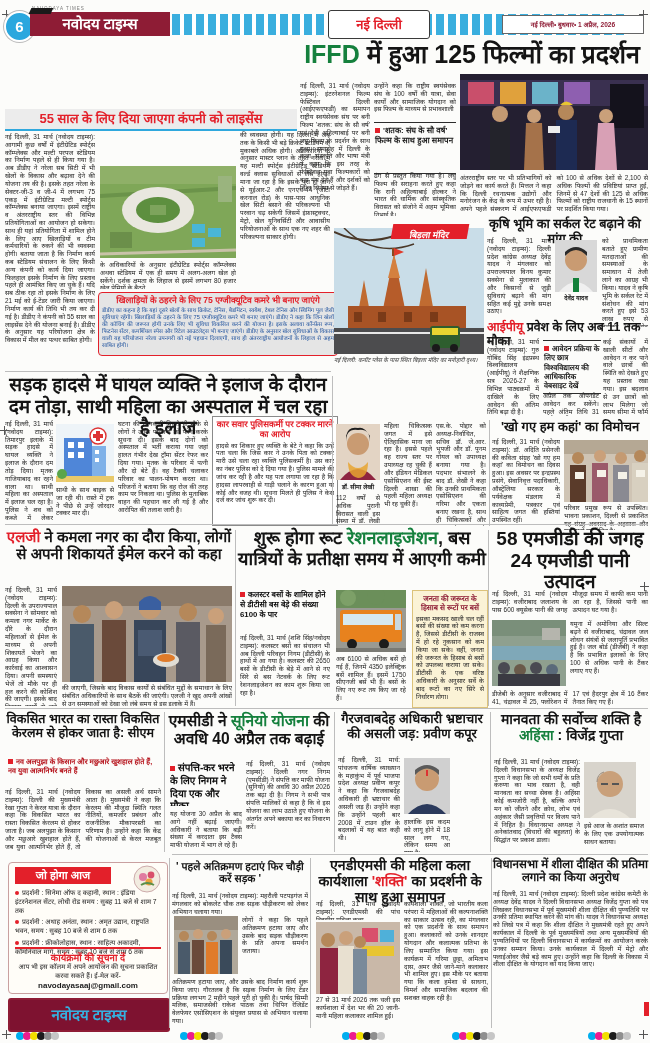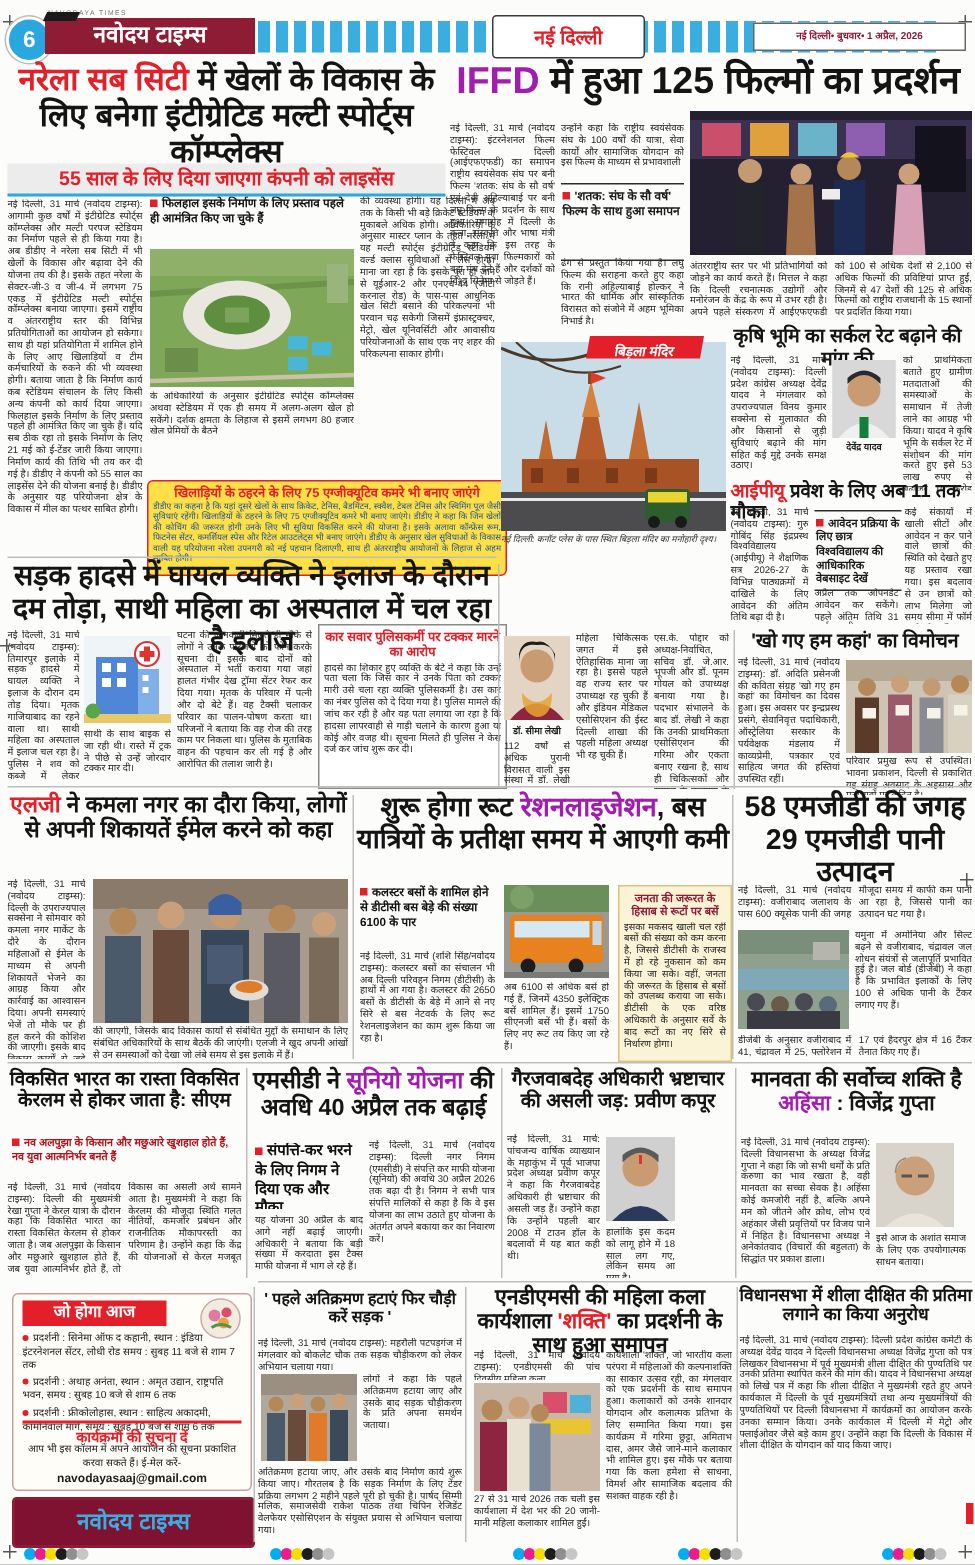--- a/index.html
+++ b/index.html
@@ -2,36 +2,36 @@
 <html><head>
 <meta charset="utf-8">
 <style>
   html,body{margin:0;padding:0;background:#9a9a9a;}
   .page{position:relative;width:650px;height:1043px;background:#fcfcfa;overflow:hidden;
         font-family:"Liberation Sans","DejaVu Sans",sans-serif;color:#1c1c1c;}
   .abs{position:absolute;}
   .hl{font-weight:700;color:#141414;line-height:1.14;}
   .ctr{text-align:center;}
   .red{color:#e3202a;}
-  .blue{color:#a21caf;}
+  .blue{color:#15803d;}
   .body{font-size:6.4px;line-height:1.22;text-align:justify;color:#262626;overflow:hidden;}
   .c2{column-count:2;column-gap:5px;}
   .bullet{font-weight:700;font-size:7.8px;line-height:1.28;color:#101010;overflow:hidden;}
   .sq{display:inline-block;width:5px;height:5px;background:#e3202a;margin-right:3px;}
   .dot{display:inline-block;width:4px;height:4px;border-radius:50%;background:#e3202a;margin-right:3px;}
   .photo{position:absolute;overflow:hidden;background:#c8c8c8;}
   .photo svg{display:block;}
   .cap{font-size:5.9px;line-height:1.2;color:#333;font-style:italic;}
   .vr{position:absolute;width:1px;background:#bdbdbd;}
   .hr{position:absolute;height:1px;background:#bdbdbd;}
   .cross{position:absolute;width:9px;height:9px;}
   .cross:before{content:"";position:absolute;left:4px;top:0;width:1px;height:9px;background:#555;}
   .cross:after{content:"";position:absolute;left:0;top:4px;width:9px;height:1px;background:#555;}
   .stripes{position:absolute;background:repeating-linear-gradient(90deg,#3aaede 0 8px,#ffffff 8px 12px);}
-  .boxred{position:absolute;border:1.6px solid #e3202a;border-radius:4px;background:#fde047;overflow:hidden;margin-top:28px;}
+  .boxred{position:absolute;border:1.6px solid #e3202a;border-radius:4px;background:#e5e5e5;overflow:hidden;}
   .boxgray{position:absolute;border:1px solid #8a8a8a;background:#fff;overflow:hidden;}
   .yellowbox{position:absolute;background:#fbf3d6;border:1px solid #dcc27a;overflow:hidden;padding:3px;}
   .hilite{border-top:1.4px solid #2c2c2c;border-bottom:1.4px solid #2c2c2c;padding:3px 1px;
           font-weight:700;font-size:8px;line-height:1.25;overflow:hidden;}
   .regdots{position:absolute;display:flex;}
   .regdots i{width:8px;height:8px;border-radius:50%;margin-right:-1px;}
   .rc{background:#00aeef}.rm{background:#ec1c8e}.ry{background:#f2df00}.rk{background:#1c1c1c}.rg{background:#8f8f8f}.rl{background:#c6c6c6}
 </style>
 </head>
 <body>
@@ -43,28 +43,24 @@
   <div class="abs" style="left:32px;top:6px;font-size:4.5px;color:#777;letter-spacing:1px">NAVODAYA TIMES</div>
   <div class="abs" style="left:4px;top:11px;width:27px;height:27px;border-radius:50%;background:#2aa7de;border:2px solid #fff;box-shadow:0 0 0 1px #bbb;color:#fff;font-weight:700;font-size:15px;text-align:center;line-height:27px">6</div>
   <div class="abs" style="left:30px;top:12px;width:140px;height:24px;background:#8e1c35;color:#fff;font-weight:700;font-size:15px;text-align:center;line-height:24px">नवोदय टाइम्स</div>
   <div class="abs" style="left:30px;top:8px;width:22px;height:6px;background:#1a1a1a;transform:skewX(-25deg)"></div>
   <div class="stripes" style="left:172px;top:14px;width:456px;height:21px"></div>
   <div class="abs" style="left:328px;top:10px;width:100px;height:27px;background:#fff;border:1.4px solid #3a3a3a;border-radius:3px;text-align:center">
     <span class="red" style="font-weight:700;font-size:13px;line-height:27px">नई दिल्ली</span>
   </div>
   <div class="abs" style="left:502px;top:15px;width:140px;height:17px;background:#fff;border:1px solid #666;font-size:6.6px;text-align:center;line-height:17px;color:#8e1c35;font-weight:700">नई दिल्ली•  बुधवार•  1 अप्रैल, 2026</div>
 
-  <div class="abs hl ctr" style="left:5px;top:42px;width:292px;height:64px;font-size:21px">
-    <span class="red">नरेला सब सिटी</span><span> में खेलों के वि‍कास के लिए बनेगा इंटीग्रेटिड मल्टी स्पोर्ट्स कॉम्प्लेक्स</span>
-  </div>
   <div class="abs ctr" style="left:5px;top:109px;width:292px;height:20px;background:#ececec;border-bottom:2.4px solid #2fa8dd">
     <span class="red" style="font-weight:700;font-size:13px;line-height:20px">55 साल के लिए दिया जाएगा कंपनी को लाइसेंस</span>
   </div>
   <div class="abs body" style="left:5px;top:133px;width:90px;height:236px">नई दिल्ली, 31 मार्च (नवोदय टाइम्स): आगामी कुछ वर्षों में इंटीग्रेटिड स्पोर्ट्स कॉम्प्लेक्स और मल्टी परपज स्टेडियम का निर्माण पहले से ही किया गया है। अब डीडीए ने नरेला सब सिटी में भी खेलों के विकास और बढ़ावा देने की योजना तय की है। इसके तहत नरेला के सेक्टर-जी-3 व जी-4 में लगभग 75 एकड़ में इंटीग्रेटिड मल्टी स्पोर्ट्स कॉम्प्लेक्स बनाया जाएगा। इसमें राष्ट्रीय व अंतरराष्ट्रीय स्तर की विभिन्न प्रतियोगिताओं का आयोजन हो सकेगा। साथ ही यहां प्रतियोगिता में शामिल होने के लिए आए खिलाड़ियों व टीम कर्मचारियों के रुकने की भी व्यवस्था होगी। बताया जाता है कि निर्माण कार्य कब स्टेडियम संचालन के लिए किसी अन्य कंपनी को कार्य दिया जाएगा। फिलहाल इसके निर्माण के लिए प्रस्ताव पहले ही आमंत्रित किए जा चुके हैं। यदि सब ठीक रहा तो इसके निर्माण के लिए 21 मई को ई-टेंडर जारी किया जाएगा। निर्माण कार्य की तिथि भी तय कर दी गई है। डीडीए ने कंपनी को 55 साल का लाइसेंस देने की योजना बनाई है। डीडीए के अनुसार यह परियोजना क्षेत्र के विकास में मील का पत्थर साबित होगी।</div>
-  <div class="abs bullet" style="left:100px;top:131px;width:134px;height:32px"><span class="sq"></span><span>फिलहाल इसके निर्माण के लिए प्रस्ताव पहले ही आमंत्रित किए जा चुके हैं</span></div>
   <div class="abs body" style="left:240px;top:131px;width:90px;height:158px">की व्यवस्था होगी। यह दिल्ली में अब तक के किसी भी बड़े क्रिकेट स्टेडियम के मुकाबले अधिक होगी। अधिकारियों के अनुसार मास्टर प्लान के तहत नरेला में यह मल्टी स्पोर्ट्स इंटीग्रेटिड स्टेडियम वर्ल्ड क्लास सुविधाओं से लैस होगा। माना जा रहा है कि इसके पूरा हो जाने से यूईआर-2 और एनएच-44 (जीटी करनाल रोड) के पास-पास आधुनिक खेल सिटी बसाने की परिकल्पना भी परवान चढ़ सकेगी जिसमें इंफ्रास्ट्रक्चर, मेट्रो, खेल यूनिवर्सिटी और आवासीय परियोजनाओं के साथ एक नए शहर की परिकल्पना साकार होगी।</div>
   <div class="photo" style="left:100px;top:166px;width:136px;height:92px">
     <svg width="136" height="92" viewBox="0 0 136 92">
         <rect width="136" height="92" fill="#7fa758"></rect>
         <rect x="0" y="0" width="136" height="18" fill="#8fb068"></rect>
         <path d="M0 30 L136 22" stroke="#6b934a" stroke-width="4"></path>
         <ellipse cx="58" cy="44" rx="36" ry="23" fill="#e9e7df"></ellipse>
         <ellipse cx="58" cy="44" rx="22" ry="13" fill="#5d8f3f"></ellipse>
         <rect x="50" y="39" width="16" height="10" fill="#7da45c"></rect>
         <rect x="92" y="58" width="13" height="9" fill="#49b6d6"></rect>
@@ -270,21 +266,21 @@
         <circle cx="48" cy="54" r="5" fill="#1c1c1c"></circle>
         <rect x="0" y="58" width="70" height="4" fill="#7a7a74"></rect>
       </svg>
   </div>
   <div class="abs body" style="left:336px;top:655px;width:70px;height:50px">अब 6100 से अधिक बसें हो गई हैं, जिनमें 4350 इलेक्ट्रिक बसें शामिल हैं। इसमें 1750 सीएनजी बसें भी हैं। बसों के लिए नए रूट तय किए जा रहे हैं।</div>
   <div class="yellowbox" style="left:412px;top:590px;width:68px;height:110px">
     <div class="ctr" style="font-weight:700;font-size:7.4px;line-height:1.25;color:#8e1c35">जनता की जरूरत के हिसाब से रूटों पर बसें</div>
     <div class="body" style="margin-top:2px;height:84px">इसका मकसद खाली चल रहीं बसों की संख्या को कम करना है, जिससे डीटीसी के राजस्व में हो रहे नुकसान को कम किया जा सके। वहीं, जनता की जरूरत के हिसाब से बसों को उपलब्ध कराया जा सके। डीटीसी के एक वरिष्ठ अधिकारी के अनुसार सर्वे के बाद रूटों का नए सिरे से निर्धारण होगा।</div>
   </div>
 
-  <div class="abs hl ctr" style="left:492px;top:528px;width:156px;height:58px;font-size:19px">58 एमजीडी की जगह 29 एमजीडी पानी उत्पादन</div>
+  <div class="abs hl ctr" style="left:492px;top:528px;width:156px;height:58px;font-size:19px">58 एमजीडी की जगह 24 एमजीडी पानी उत्पादन</div>
   <div class="abs body c2" style="left:492px;top:590px;width:156px;height:26px">नई दिल्ली, 31 मार्च (नवोदय टाइम्स): वजीराबाद जलाशय के पास 600 क्यूसेक पानी की जगह मौजूदा समय में काफी कम पानी आ रहा है, जिससे पानी का उत्पादन घट गया है।</div>
   <div class="photo" style="left:492px;top:620px;width:74px;height:66px">
     <svg width="74" height="66" viewBox="0 0 74 66">
         <rect width="74" height="66" fill="#8fa08f"></rect>
         <rect x="0" y="0" width="74" height="16" fill="#7a8f7a"></rect>
         <rect x="0" y="26" width="74" height="14" fill="#7fa8b8"></rect>
         <circle cx="12" cy="48" r="6" fill="#4a4a52"></circle>
         <circle cx="28" cy="50" r="6" fill="#6a5a4a"></circle>
         <circle cx="44" cy="48" r="6" fill="#4a4a52"></circle>
         <circle cx="60" cy="50" r="6" fill="#5a6a7a"></circle>

